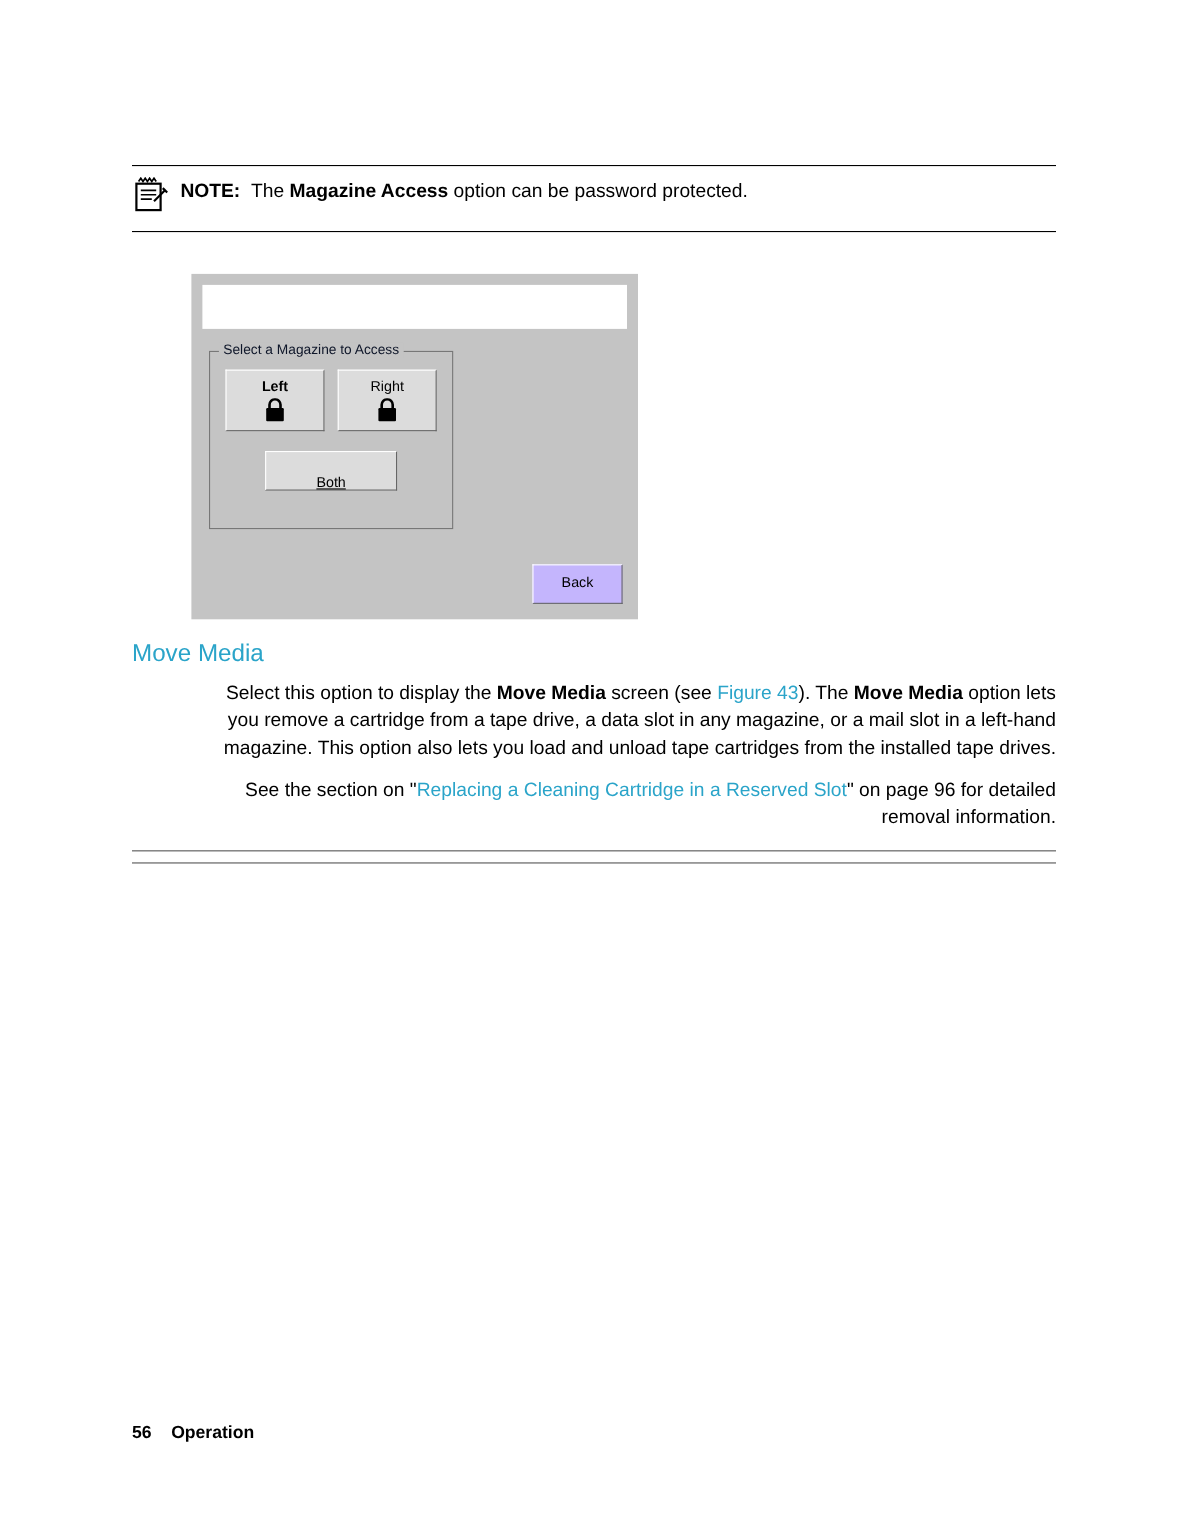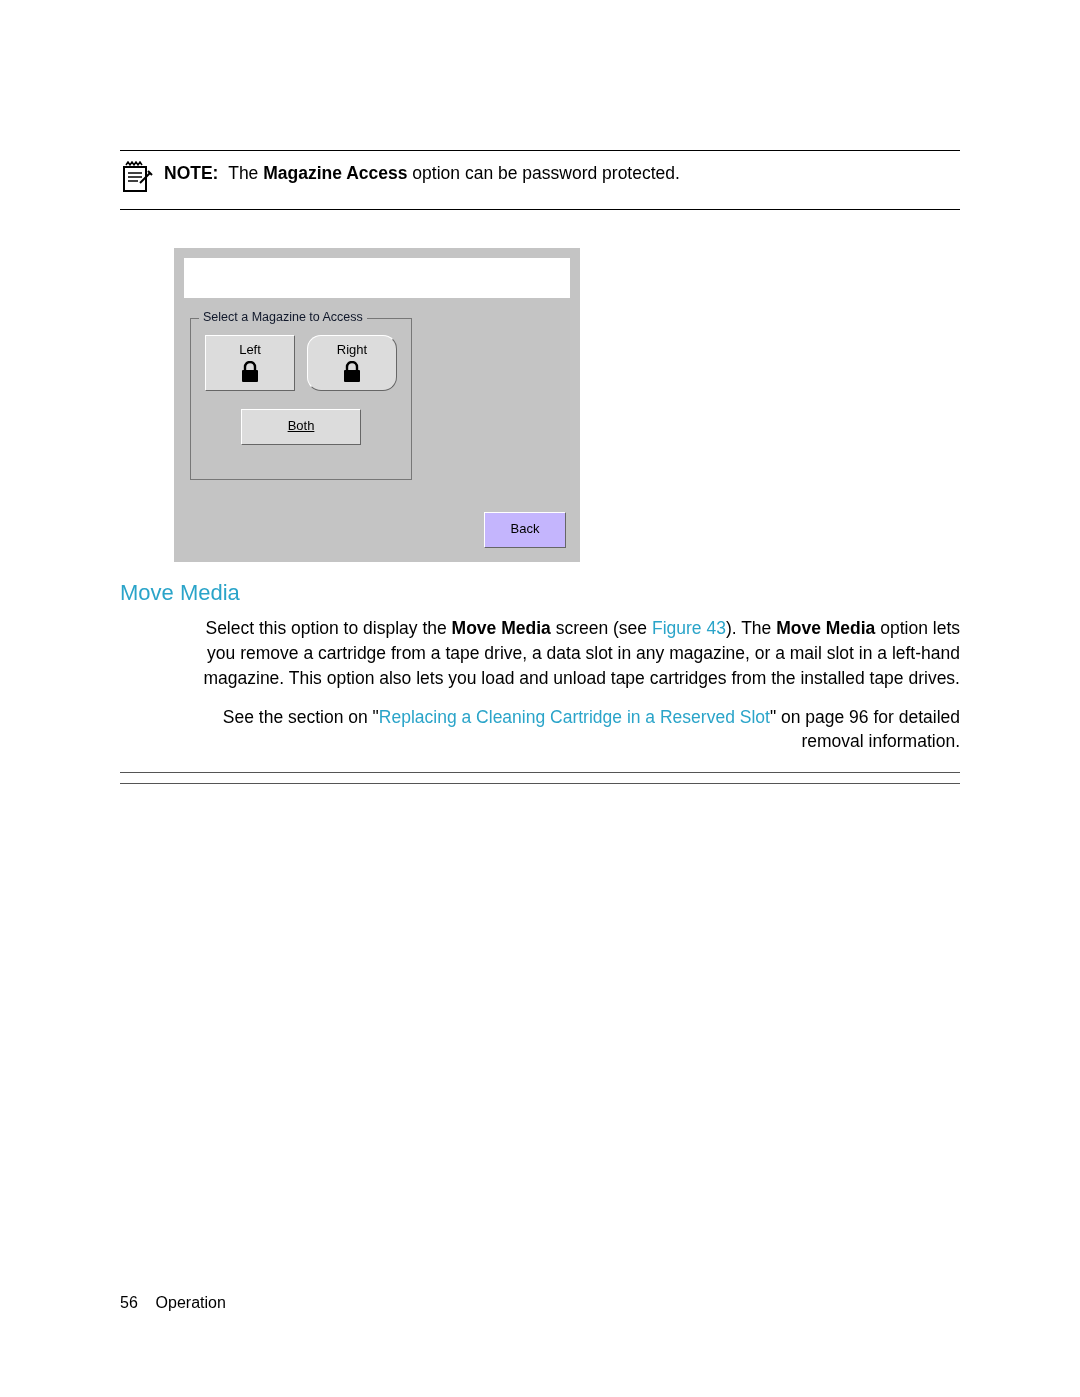--- a/index.html
+++ b/index.html
@@ -10,33 +10,33 @@
   .note-icon{width:34px;flex:none;margin-right:10px;}
   .note-text{font-size:17.5px;line-height:1.45;}
   .bold{font-weight:700;}
   .link{color:#2aa4c9;}
   .section-heading{color:#2aa4c9;font-size:22px;margin:18px 0 10px 0;font-weight:400;}
   .body-indent{margin-left:54px;}
   .para{font-size:17.5px;line-height:1.42;margin:0 0 14px 0;text-align:right;}
   .figcaption{font-size:17.5px;margin:14px 0 10px 54px;}
   .caution-block{margin-top:10px;display:flex;align-items:flex-start;}
   .caution-icon{width:34px;flex:none;margin-right:10px;}
-  .footer{position:absolute;left:120px;bottom:85px;font-size:16px;}
+  .footer{position:absolute;left:120px;bottom:85px;font-size:16px;font-weight:bold;}
   
   .panel{margin:38px 0 0 54px;width:406px;height:314px;background:#c4c4c4;position:relative;font-family:Tahoma,Arial,sans-serif;}
   .panel-top{position:absolute;left:10px;top:10px;right:10px;height:40px;background:#fff;}
   .groupbox{position:absolute;left:16px;top:70px;width:220px;height:160px;border:1px solid #777;}
   .group-label{position:absolute;left:8px;top:-9px;background:#c4c4c4;padding:0 4px;font-size:12.5px;color:#0f172a;}
   .opt-btn{position:absolute;width:90px;height:56px;background:#dcdcdc;border:1px solid #fff;border-right-color:#666;border-bottom-color:#666;box-sizing:border-box;text-align:center;}
   .opt-btn .lbl{display:block;font-size:13px;margin-top:6px;}
   .opt-btn .ico{display:block;margin:4px auto 0;}
-  .opt-left{left:14px;top:16px;}
-  .opt-right{left:116px;top:16px;border-radius:14px;}
+  .opt-left{left:14px;top:16px;font-weight:bold;}
+  .opt-right{left:116px;top:16px;}
   .opt-both{left:50px;top:90px;width:120px;height:36px;}
-  .opt-both .lbl{margin-top:8px;text-decoration:underline;}
+  .opt-both .lbl{margin-top:20px;text-decoration:underline;}
   .back-btn{position:absolute;right:14px;bottom:14px;width:80px;height:34px;background:#c4b5fd;border:1px solid #fff;border-right-color:#666;border-bottom-color:#666;text-align:center;font-size:13px;line-height:32px;}
 </style>
 </head>
 <body>
 
 <div class="page">
 
   <hr class="rule">
   <div class="note-block">
     <div class="note-icon">

